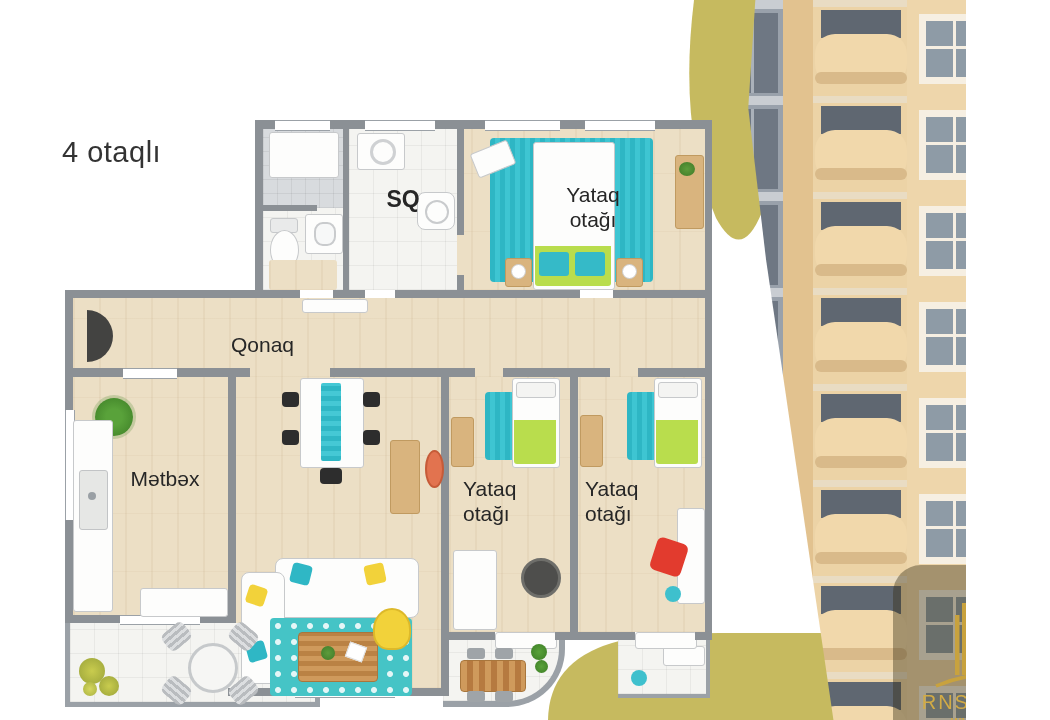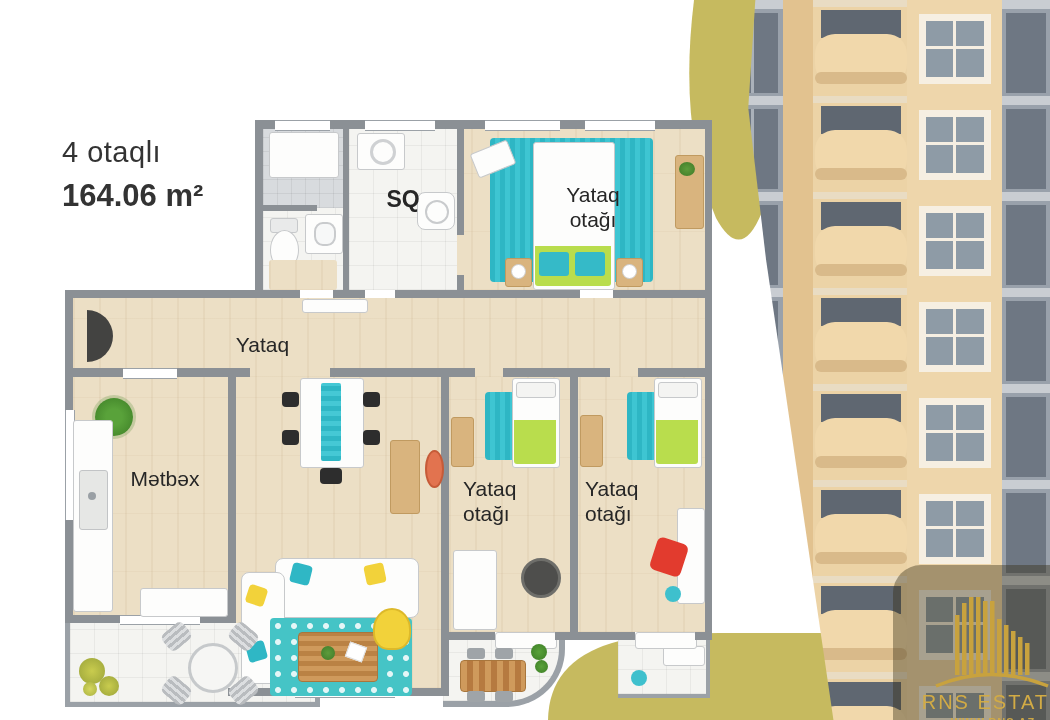--- a/index.html
+++ b/index.html
@@ -1,16 +1,16 @@
 <!DOCTYPE html>
 <html><head>
 <meta charset="utf-8">
 <style>
   html,body{margin:0;padding:0;background:#ffffff;font-family:"Liberation Sans",sans-serif;}
-  #canvas{position:relative;width:1050px;height:720px;background:#ffffff;overflow:hidden;}
+  #canvas{position:relative;width:966px;height:720px;background:#ffffff;overflow:hidden;}
   .abs{position:absolute;}
 
   
   #bgsvg{position:absolute;left:0;top:0;z-index:0;}
   #building{position:absolute;left:695px;top:0;width:355px;height:720px;z-index:1;
             clip-path:polygon(17% 0%,100% 0%,100% 100%,39% 100%,20% 36%,15% 15%);}
 
   
   #plan{position:absolute;left:65px;top:120px;width:650px;height:600px;z-index:2;}
   .wood{background:#ecdfc5;
@@ -78,21 +78,20 @@
           <rect x="311" y="13" width="40" height="80" fill="#6e7783"></rect>
           <rect x="307" y="0" width="48" height="9" fill="#c9cdd2"></rect>
         </pattern>
       </defs>
       <rect width="355" height="720" fill="url(#bf)"></rect>
     </svg>
   </div>
 
   <div id="header">
     <div class="t1">4 otaqlı</div>
-    <div class="t2">164.06 m²</div>
   </div>
 
   <div id="plan">
 
     <div class="abs wood" style="left:198px;top:9px;width:442px;height:161px;"></div>
     <div class="abs wood" style="left:8px;top:178px;width:632px;height:79px;"></div>
     <div class="abs wood" style="left:8px;top:257px;width:368px;height:311px;"></div>
     <div class="abs wood" style="left:384px;top:257px;width:256px;height:255px;"></div>
     <div class="abs gtile" style="left:198px;top:9px;width:80px;height:79px;"></div>
     <div class="abs tile" style="left:198px;top:88px;width:80px;height:82px;"></div>
@@ -237,21 +236,21 @@
     <div class="abs" style="left:395px;top:540px;width:64px;height:30px;background:repeating-linear-gradient(90deg,#cf9a5c 0 6px,#b67a40 6px 12px);border-radius:4px;border:1px solid #a8763c;"></div>
     <div class="abs" style="left:402px;top:528px;width:18px;height:11px;background:#9fa4a8;border-radius:3px;"></div>
     <div class="abs" style="left:430px;top:528px;width:18px;height:11px;background:#9fa4a8;border-radius:3px;"></div>
     <div class="abs" style="left:402px;top:571px;width:18px;height:11px;background:#9fa4a8;border-radius:3px;"></div>
     <div class="abs" style="left:430px;top:571px;width:18px;height:11px;background:#9fa4a8;border-radius:3px;"></div>
     <div class="abs" style="left:466px;top:524px;width:16px;height:16px;background:radial-gradient(#59a23a,#3c7d25);border-radius:50%;"></div>
     <div class="abs" style="left:470px;top:540px;width:13px;height:13px;background:radial-gradient(#59a23a,#3c7d25);border-radius:50%;"></div>
 
     <div class="roomlabel" style="left:284px;top:66px;width:108px;text-align:center;font-size:23px;font-weight:600;">SQ</div>
     <div class="roomlabel" style="left:482px;top:62px;width:92px;text-align:center;">Yataq otağı</div>
-    <div class="roomlabel" style="left:150px;top:212px;width:95px;text-align:center;">Yataq</div>
+    <div class="roomlabel" style="left:150px;top:212px;width:95px;text-align:center;">Qonaq</div>
     <div class="roomlabel" style="left:40px;top:346px;width:120px;text-align:center;">Mətbəx</div>
     <div class="roomlabel" style="left:398px;top:356px;width:86px;text-align:left;">Yataq otağı</div>
     <div class="roomlabel" style="left:520px;top:356px;width:86px;text-align:left;">Yataq otağı</div>
   </div>
 
   <div id="watermark">
     <svg width="120" height="118" viewBox="0 0 120 118">
       <g fill="#c8a23e">
         <rect x="22" y="42" width="4.5" height="60"></rect>
         <rect x="29" y="30" width="4.5" height="72"></rect>

